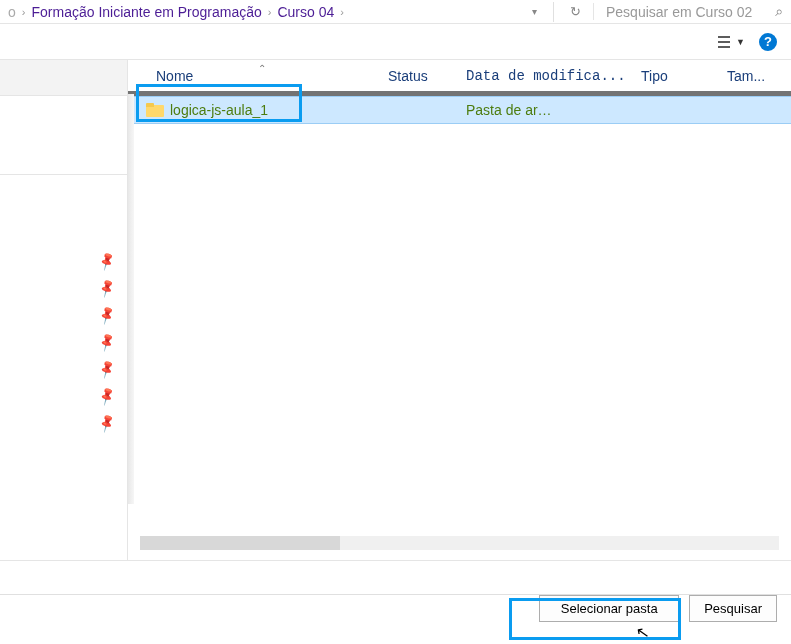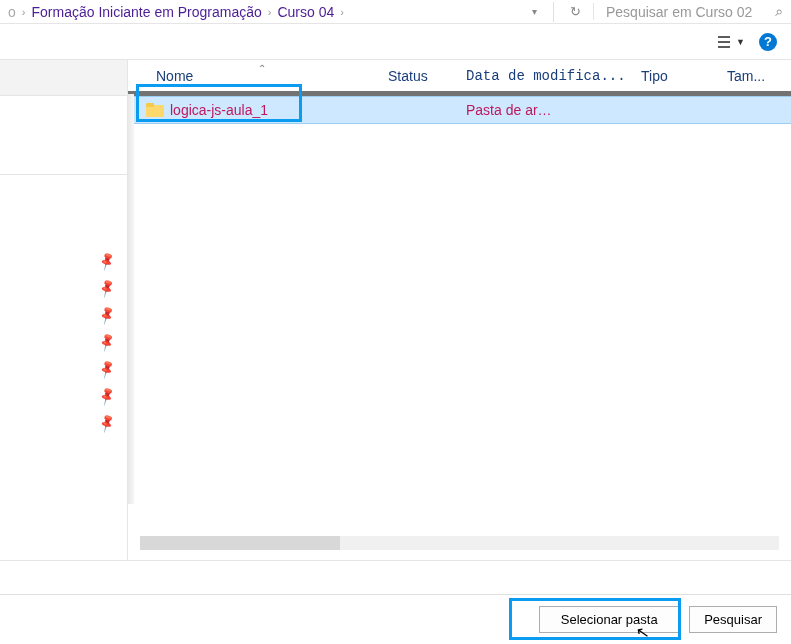--- a/index.html
+++ b/index.html
@@ -114,21 +114,21 @@
   .col-size   { flex:1; }
   .sort-caret {
     position:absolute; left:130px; top:-5px;
     font-size:10px; color:#777;
   }
   .row {
     display:flex;
     align-items:center;
     height:28px;
     font-size:14px;
-    color:#be185d;
+    color:#4d7c0f;
   }
   .row.selected {
     background:#cde8ff;
     border-top:1px solid #9bcdf5;
     border-bottom:1px solid #9bcdf5;
   }
   .row .cell-name { width:260px; padding-left:18px; display:flex; align-items:center; gap:6px;}
   .row .cell-status{ width:78px;}
   .row .cell-date { width:175px;}
   .row .cell-type { width:86px; white-space:nowrap; overflow:hidden; text-overflow:ellipsis;}
@@ -167,21 +167,21 @@
 
   .footer-gap {
     height:34px;
     border-top:1px solid #e5e5e5;
     background:#fff;
   }
   .footer-bar {
     height:50px;
     border-top:1px solid #e0e0e0;
     display:flex;
-    align-items:center;
+    align-items:flex-start;
     justify-content:flex-end;
     padding:0 14px;
     gap:10px;
     background:#fff;
   }
   .btn {
     min-width:80px;
     height:27px;
     border:1px solid #adadad;
     background:#fdfdfd;

